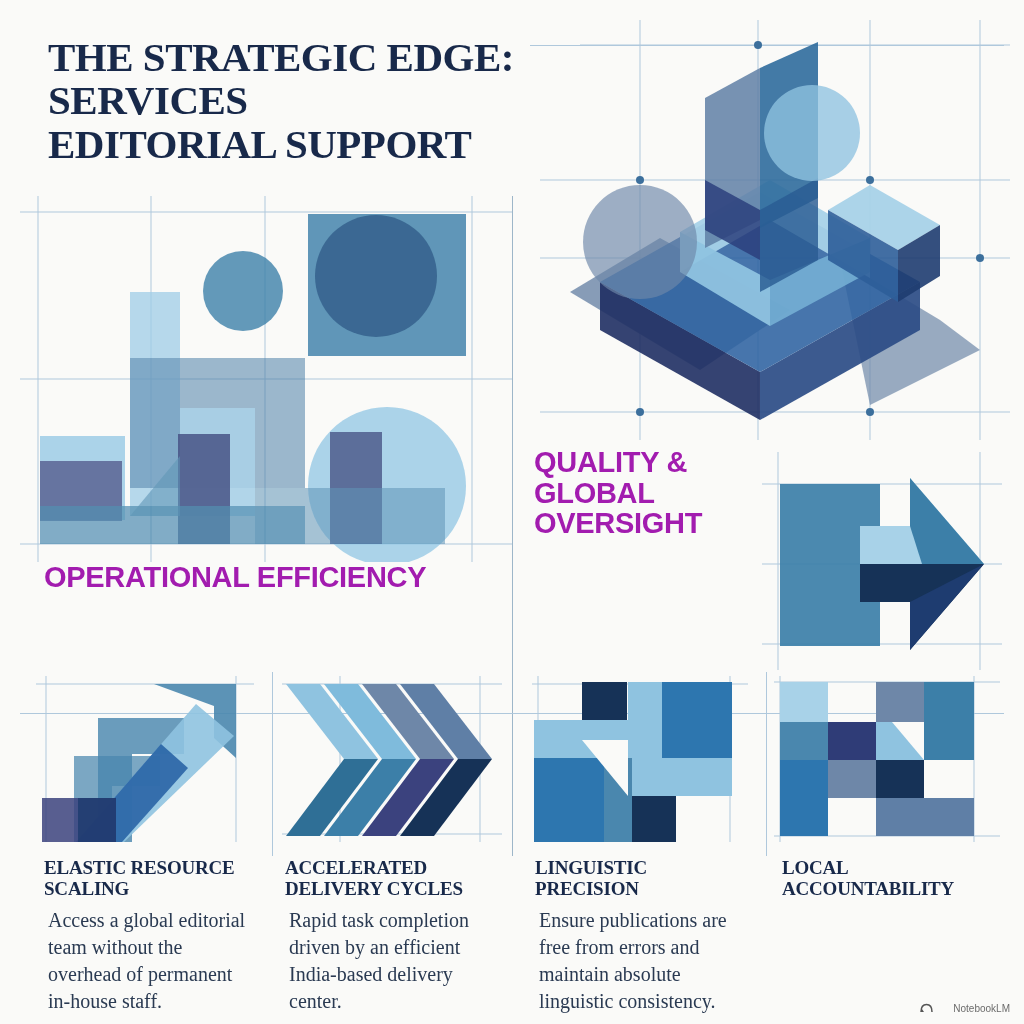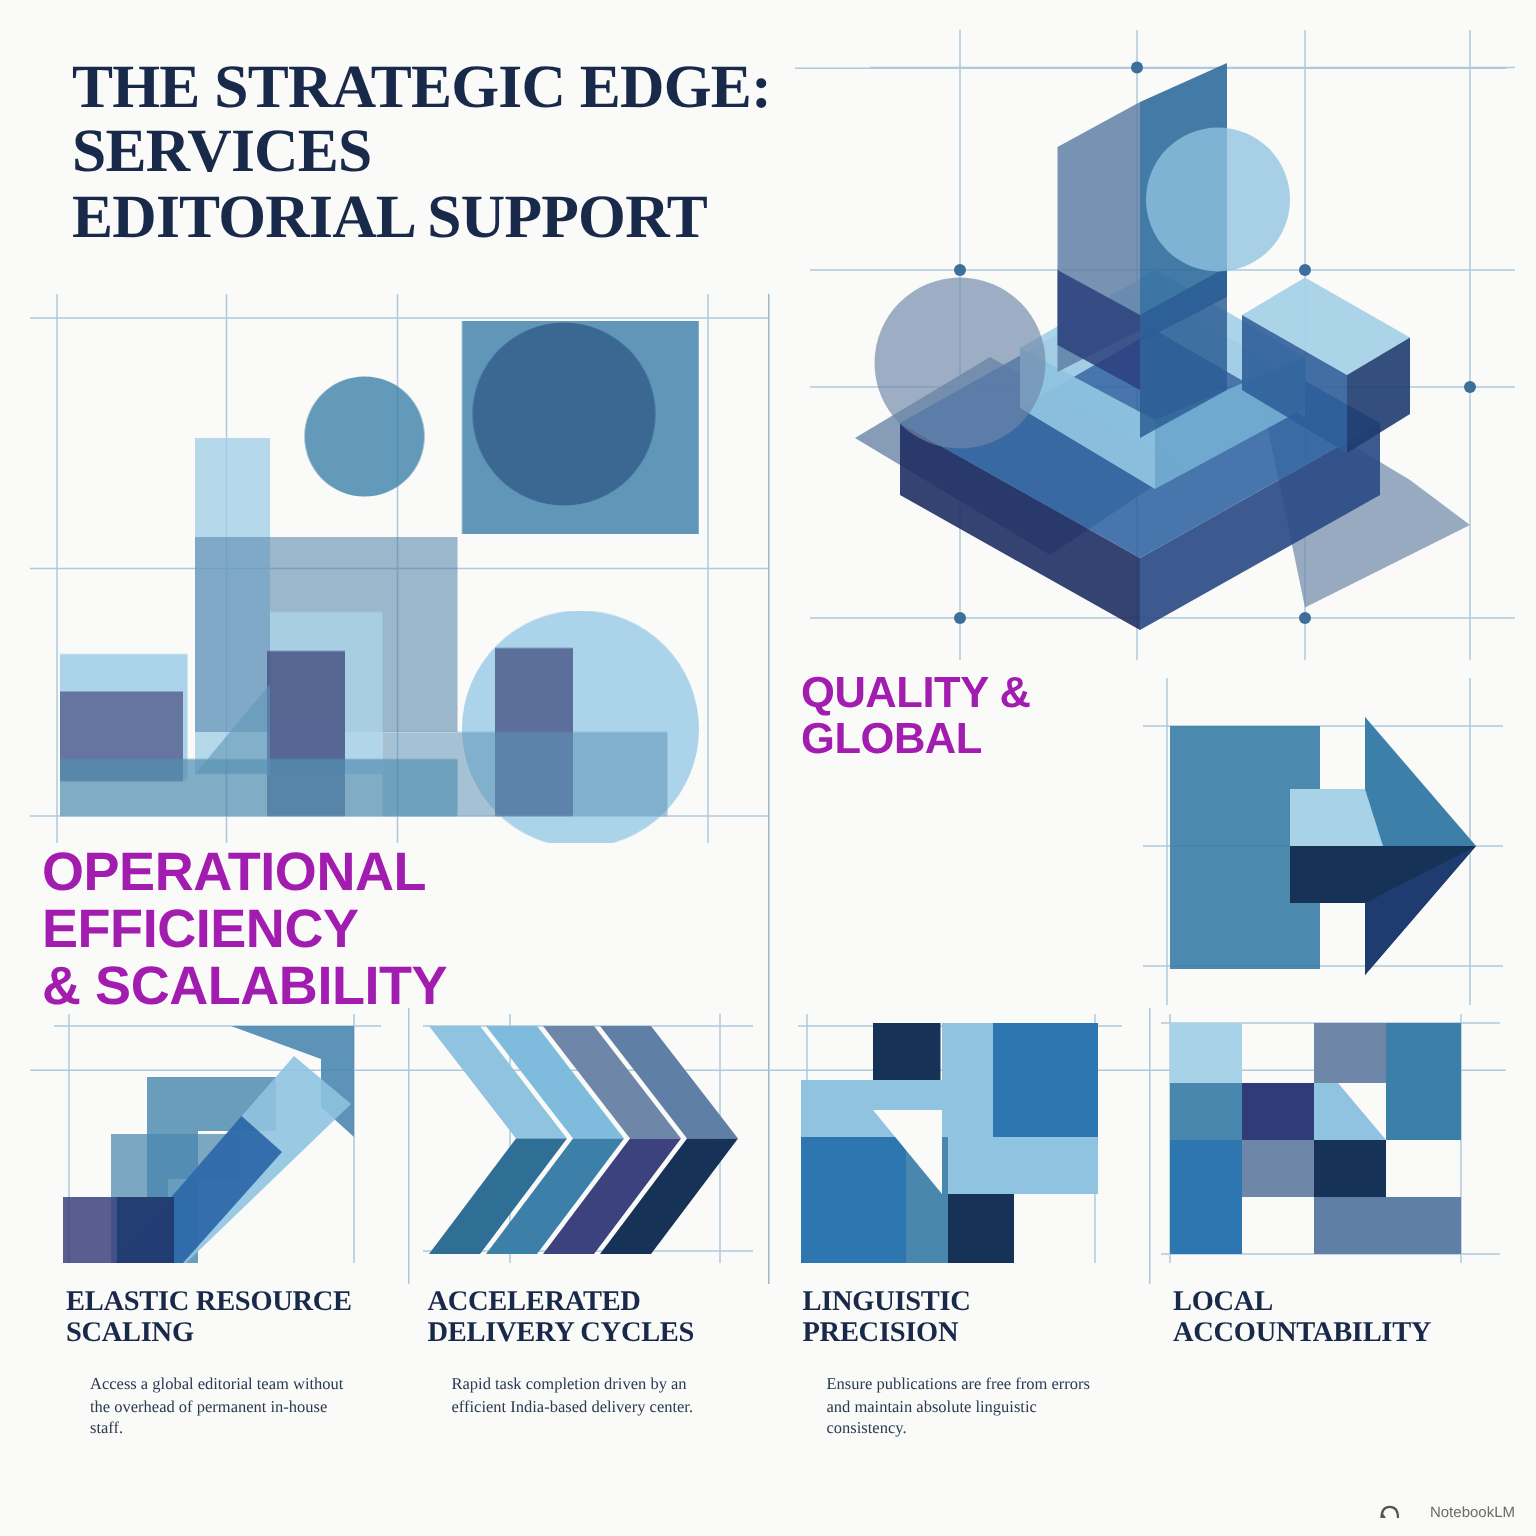--- a/index.html
+++ b/index.html
@@ -23,30 +23,30 @@
     position:absolute;left:48px;top:36px;width:520px;
     font-size:41px;line-height:1.06;font-weight:bold;
     letter-spacing:-0.5px;color:#18294A;
     text-transform:uppercase;
     font-family:Liberation Serif, serif;
   }
   .sect-head{
     position:absolute;font-weight:bold;color:#a21caf;
     text-transform:uppercase;line-height:1.06;letter-spacing:-0.3px;
   }
-  #head-left{left:28px;top:562px;width:440px;font-size:36px;}
+  #head-left{left:44px;top:562px;width:440px;font-size:29px;}
   #head-right{left:534px;top:447px;width:230px;font-size:29px;}
 
   .card{position:absolute;top:858px;font-family:Liberation Serif, serif;}
   .card h3{
     margin:0 0 7px 0;font-size:19px;line-height:1.1;font-weight:bold;
     color:#18294A;text-transform:uppercase;letter-spacing:-0.2px;
   }
   .card p{
-    margin:16px;font-size:11px;line-height:1.35;color:#2A3A52;font-weight:normal;
+    margin:4px;font-size:20px;line-height:1.35;color:#2A3A52;font-weight:normal;
   }
   #card-0{left:44px;width:212px;}
   #card-1{left:285px;width:215px;}
   #card-2{left:535px;width:222px;}
   #card-3{left:782px;width:226px;}
 
   
   #watermark{
     position:absolute;right:14px;bottom:10px;
     display:flex;align-items:center;gap:20px;
@@ -140,26 +140,26 @@
     <polygon points="220,48 278,22 278,178 220,208" fill="#2F6B9C" opacity="0.9"></polygon>
     <polygon points="165,160 220,190 220,240 165,210" fill="#2B3F7C" opacity="0.85"></polygon>
     <polygon points="220,190 278,158 278,240 220,272" fill="#2A5C93" opacity="0.82"></polygon>
 
     <circle cx="272" cy="113" r="48" fill="#8FC3E0" opacity="0.78"></circle>
     <circle cx="100" cy="222" r="57" fill="#6E87A8" opacity="0.66"></circle>
   </svg>
 
   <div class="sect-head" id="head-left">
     <div>OPERATIONAL EFFICIENCY</div>
-    <div>&amp; SCALABILITY</div>
   </div>
 
   <div class="sect-head" id="head-right">
     <div>QUALITY &amp;</div>
     <div>GLOBAL</div>
+    <div>OVERSIGHT</div>
   </div>
 
   <svg class="art" style="left:762px;top:452px;" width="262" height="218" viewBox="0 0 262 218">
     <g stroke="#AFC8DC" stroke-width="1">
       <line x1="0" y1="32" x2="240" y2="32"></line>
       <line x1="0" y1="112" x2="240" y2="112"></line>
       <line x1="0" y1="192" x2="240" y2="192"></line>
       <line x1="16" y1="0" x2="16" y2="218"></line>
       <line x1="218" y1="0" x2="218" y2="218"></line>
     </g>

